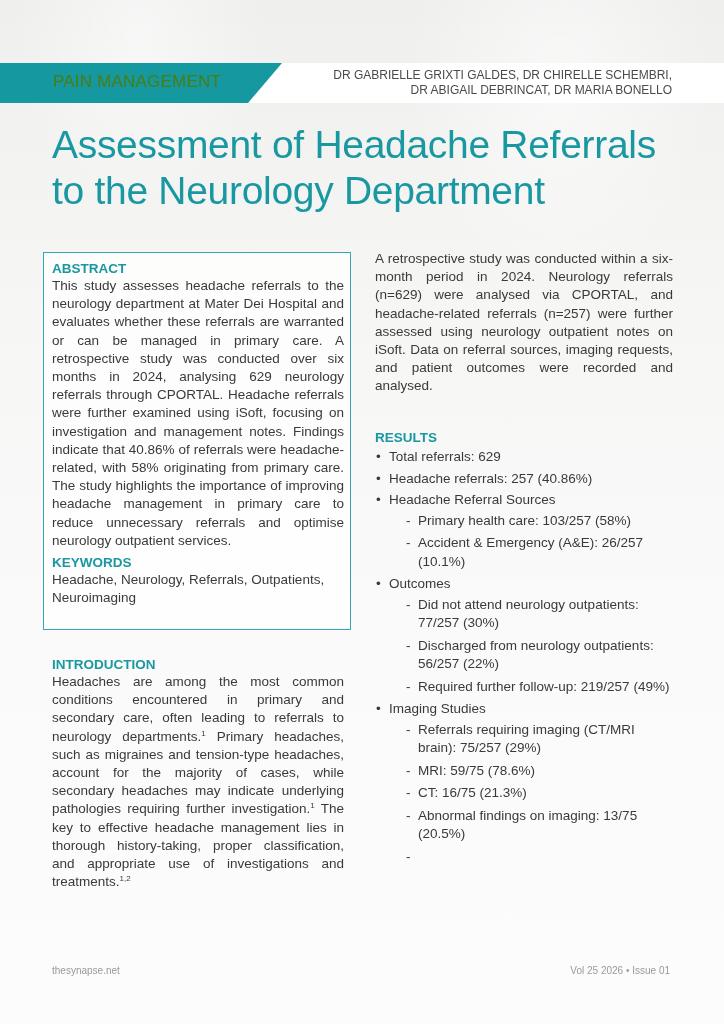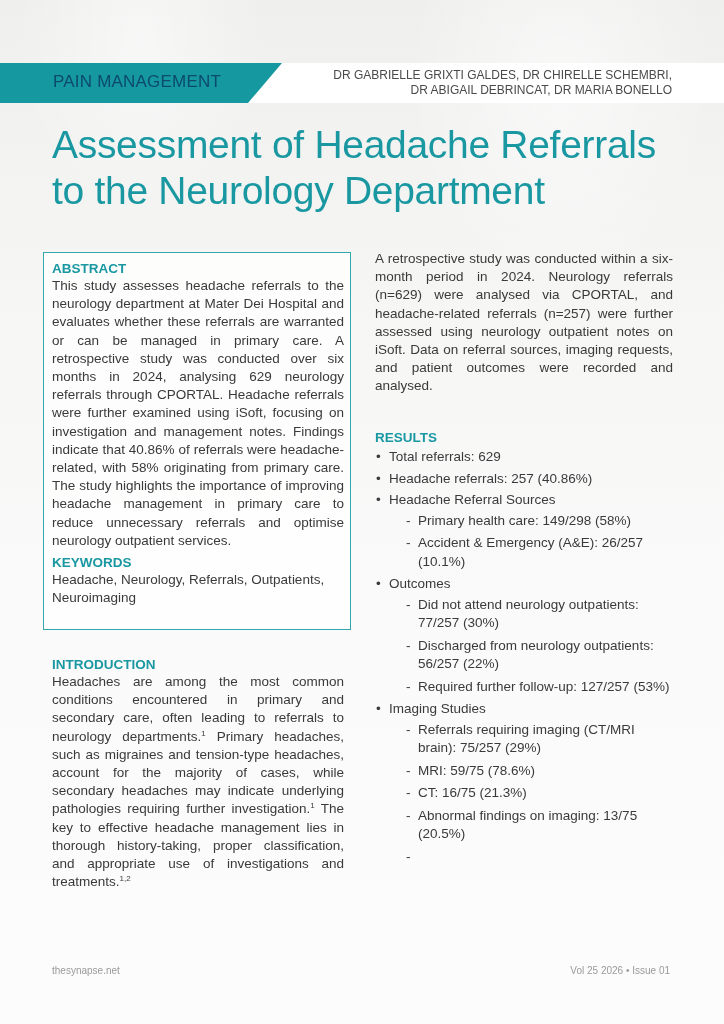--- a/index.html
+++ b/index.html
@@ -20,21 +20,21 @@
     position: absolute; left: 0; top: 63px; width: 724px; height: 40px;
     background: #ffffff;
   }
   .section-tag {
     position: absolute; left: 0; top: 63px; height: 40px; width: 282px;
     background: #1598a0;
     clip-path: polygon(0 0, 100% 0, 248px 100%, 0 100%);
   }
   .section-tag-label {
     position: absolute; left: 53px; top: 72px;
-    color: #0c4a6e; font-size: 17px; letter-spacing: 0.2px;
+    color: #4d7c0f; font-size: 17px; letter-spacing: 0.2px;
   }
   .authors {
     position: absolute; right: 52px; top: 68px; text-align: right;
     font-size: 12px; line-height: 15px; color: #4a4a4a;
   }
   .title {
     position: absolute; left: 52px; top: 122px; width: 640px;
     color: #1a98a2; font-size: 39px; line-height: 46px; font-weight: normal;
     margin: 0; letter-spacing: -0.3px;
   }
@@ -101,29 +101,29 @@
   <p class="para">A retrospective study was conducted within a six-month period in 2024. Neurology referrals (n=629) were analysed via CPORTAL, and headache-related referrals (n=257) were further assessed using neurology outpatient notes on iSoft. Data on referral sources, imaging requests, and patient outcomes were recorded and analysed.</p>
 </div>
 
 <div class="col-right" style="top:429px;">
   <h2 class="heading">RESULTS</h2>
   <ul class="results">
     <li><span class="bullet">•</span><span>Total referrals: 629</span></li>
     <li><span class="bullet">•</span><span>Headache referrals: 257 (40.86%)</span></li>
     <li><span class="bullet">•</span><span>Headache Referral Sources</span>
       <ul class="sub">
-        <li><span class="dash">-</span><span>Primary health care: 149/298 (58%)</span></li>
+        <li><span class="dash">-</span><span>Primary health care: 103/257 (58%)</span></li>
         <li><span class="dash">-</span><span>Accident &amp; Emergency (A&amp;E): 26/257 (10.1%)</span></li>
       </ul>
     </li>
     <li><span class="bullet">•</span><span>Outcomes</span>
       <ul class="sub">
         <li><span class="dash">-</span><span>Did not attend neurology outpatients: 77/257 (30%)</span></li>
         <li><span class="dash">-</span><span>Discharged from neurology outpatients: 56/257 (22%)</span></li>
-        <li><span class="dash">-</span><span>Required further follow-up: 127/257 (53%)</span></li>
+        <li><span class="dash">-</span><span>Required further follow-up: 219/257 (49%)</span></li>
       </ul>
     </li>
     <li><span class="bullet">•</span><span>Imaging Studies</span>
       <ul class="sub">
         <li><span class="dash">-</span><span>Referrals requiring imaging (CT/MRI brain): 75/257 (29%)</span></li>
         <li><span class="dash">-</span><span>MRI: 59/75 (78.6%)</span></li>
         <li><span class="dash">-</span><span>CT: 16/75 (21.3%)</span></li>
         <li><span class="dash">-</span><span>Abnormal findings on imaging: 13/75 (20.5%)</span></li>
         <li><span class="dash">-</span></li>
       </ul>

